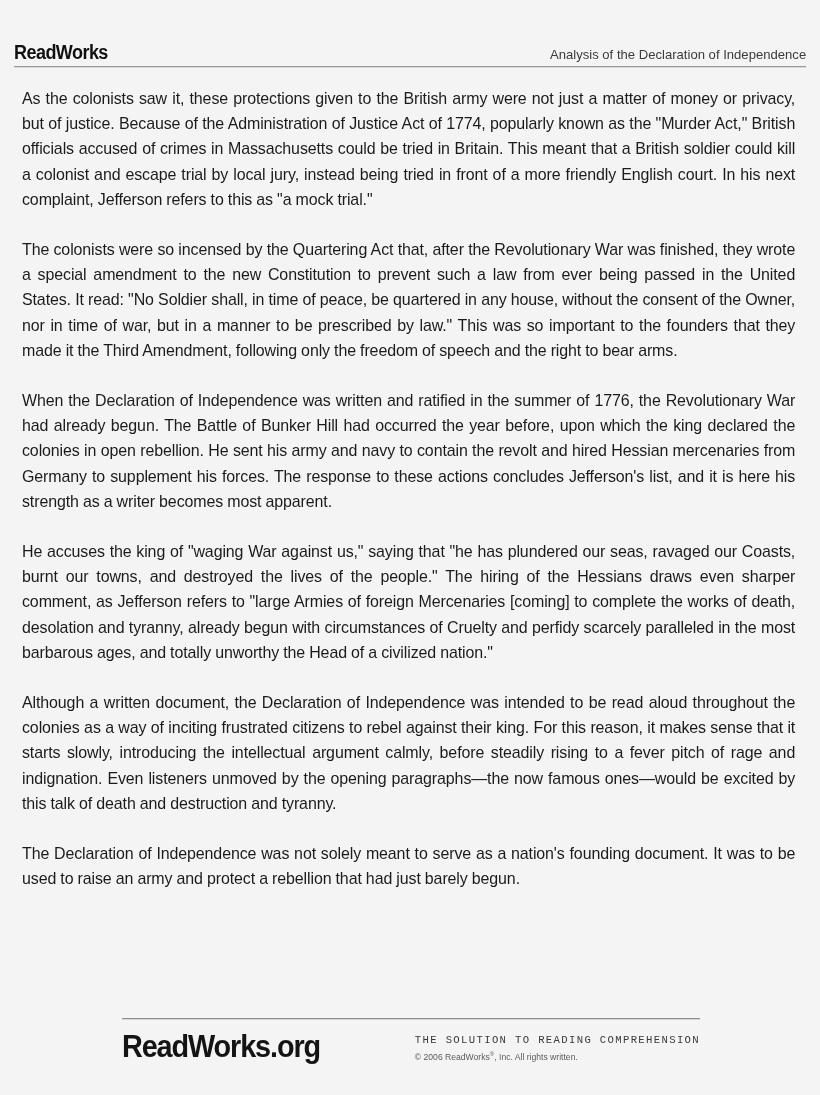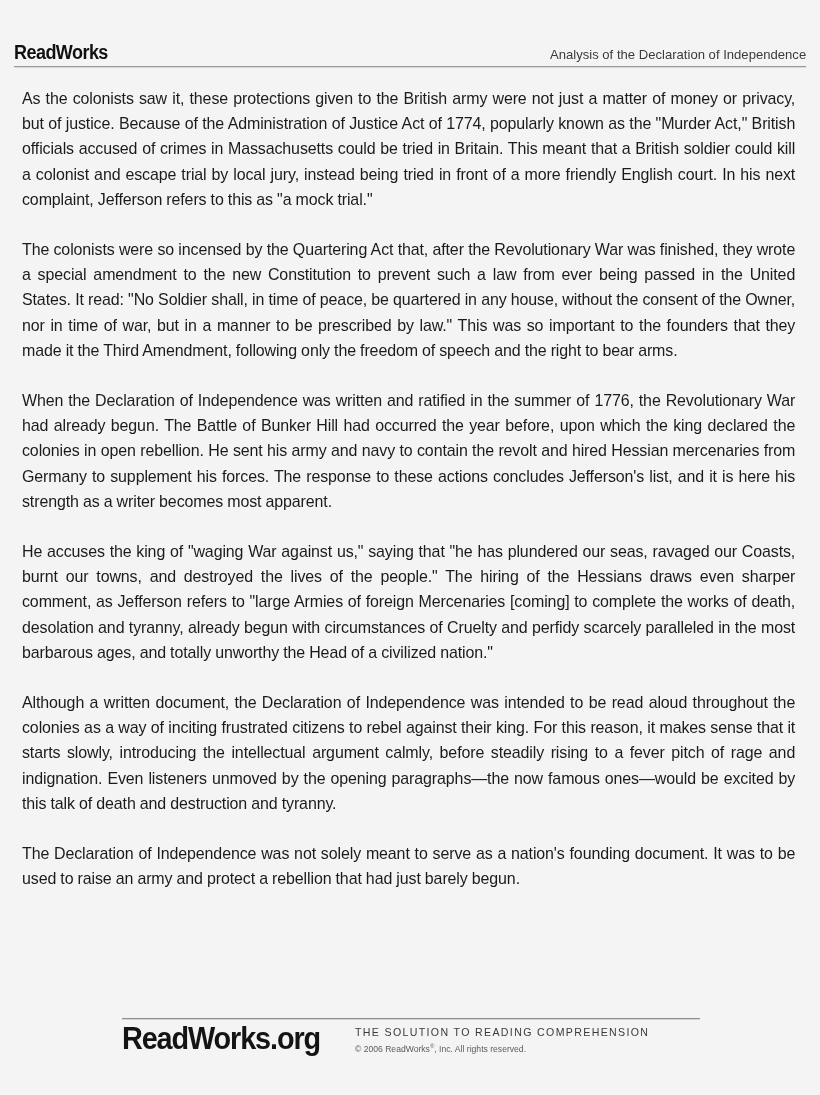--- a/index.html
+++ b/index.html
@@ -97,39 +97,40 @@
     width: 578px;
   }
   .footer-rule {
     height: 2px;
     width: 578px;
     background: linear-gradient(to bottom, #8f8f8f 0%, #8f8f8f 50%, #d5d5d5 50%, #d5d5d5 100%);
   }
   .footer-row {
     display: flex;
     align-items: flex-start;
-    margin-top: 3px;
+    margin-top: 11px;
+    justify-content: space-between;
   }
   .footer-brand {
     font-family: "Liberation Sans", sans-serif;
     font-weight: bold;
     font-size: 31px;
     line-height: 31px;
     letter-spacing: -1.2px;
     color: #141414;
     transform: scaleX(0.93);
     transform-origin: left top;
     white-space: nowrap;
   }
   .footer-text {
     margin-left: 20px;
     padding-top: 3px;
   }
   .footer-tagline {
-    font-family: Liberation Sans, sans-serif;
+    font-family: Liberation Mono, monospace;
     font-size: 10.6px;
     line-height: 12px;
     letter-spacing: 1.35px;
     color: #3a3a3a;
     white-space: nowrap;
   }
   .footer-copyright {
     margin-top: 3px;
     font-family: "Liberation Sans", sans-serif;
     font-size: 8.6px;
@@ -164,19 +165,19 @@
     <p class="para">The Declaration of Independence was not solely meant to serve as a nation's founding document. It was to be used to raise an army and protect a rebellion that had just barely begun.</p>
   </div>
 
   <div class="footer">
     <div class="footer-rule"></div>
     <div class="footer-row">
       <div class="footer-brand">ReadWorks.org</div>
       <div class="footer-text">
         <div class="footer-tagline">THE SOLUTION TO READING COMPREHENSION</div>
         <div class="footer-copyright">
-          <span>© 2006 ReadWorks</span><sup>®</sup><span>, Inc. All rights reserved.</span>
+          <span>© 2006 ReadWorks</span><sup>®</sup><span>, Inc. All rights written.</span>
         </div>
       </div>
     </div>
   </div>
 
 </div>
 
 </body></html>

